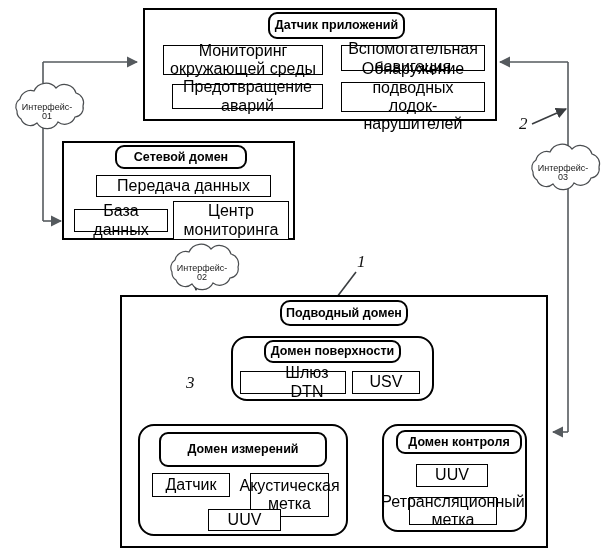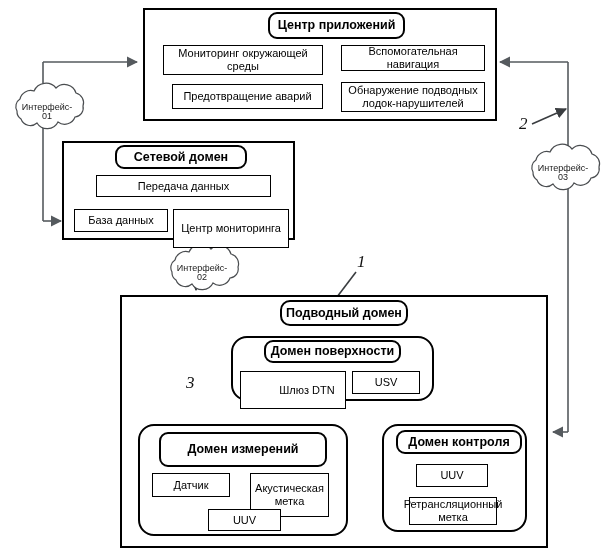--- a/index.html
+++ b/index.html
@@ -39,21 +39,21 @@
   .rounded-lg {
     border-radius: 16px;
   }
   .title-pill {
     font-weight: bold;
     font-size: 12.5px;
     border-width: 2px;
     border-radius: 9px;
   }
   .leaf {
-    font-size: 11px;
+    font-size: 16px;
     border-width: 1.5px;
   }
   .leaf-label {
     display: block;
     padding: 0 4px;
   }
 
   
   #connector-layer {
     position: absolute;
@@ -172,21 +172,21 @@
         a 11 11 0 0 1 -17 5
         a 12 12 0 0 1 -21 1
         a 10 10 0 0 1 -16 -4
         a 9 9 0 0 1 -4 -8 z"></path>
     </g>
   </svg>
 
   <div class="box outer" style="left:143px; top:8px; width:354px; height:113px;"></div>
 
   <div class="box title-pill" style="left:268px; top:12px; width:137px; height:27px;">
-    <span class="leaf-label">Центр приложений</span>
+    <span class="leaf-label">Датчик приложений</span>
   </div>
 
   <div class="box leaf" style="left:163px; top:45px; width:160px; height:30px;">
     <span class="leaf-label">Мониторинг окружающей среды</span>
   </div>
 
   <div class="box leaf" style="left:341px; top:45px; width:144px; height:26px;">
     <span class="leaf-label">Вспомогательная навигация</span>
   </div>
 
@@ -205,37 +205,37 @@
   </div>
 
   <div class="box leaf" style="left:96px; top:175px; width:175px; height:22px;">
     <span class="leaf-label">Передача данных</span>
   </div>
 
   <div class="box leaf" style="left:74px; top:209px; width:94px; height:23px;">
     <span class="leaf-label">База данных</span>
   </div>
 
-  <div class="box leaf" style="left:173px; top:209px; width:116px; height:39px;">
+  <div class="box leaf" style="left:173px; top:201px; width:116px; height:39px;">
     <span class="leaf-label">Центр мониторинга</span>
   </div>
 
   <div class="box outer" style="left:120px; top:295px; width:428px; height:253px;"></div>
 
   <div class="box title-pill" style="left:280px; top:300px; width:128px; height:26px; border-radius:10px;">
     <span class="leaf-label">Подводный домен</span>
   </div>
 
   <div class="box outer rounded-lg" style="left:231px; top:336px; width:203px; height:65px;"></div>
 
   <div class="box title-pill" style="left:264px; top:340px; width:137px; height:23px;">
     <span class="leaf-label">Домен поверхности</span>
   </div>
 
-  <div class="box leaf" style="left:240px; top:371px; width:106px; height:38px;padding-left:28px;">
+  <div class="box leaf" style="left:240px; top:371px; width:106px; height:23px;padding-left:28px;">
     <span class="leaf-label">Шлюз DTN</span>
   </div>
 
   <div class="box leaf" style="left:352px; top:371px; width:68px; height:23px;">
     <span class="leaf-label">USV</span>
   </div>
 
   <div class="box outer rounded-lg" style="left:138px; top:424px; width:210px; height:112px;"></div>
 
   <div class="box title-pill" style="left:159px; top:432px; width:168px; height:35px;">

